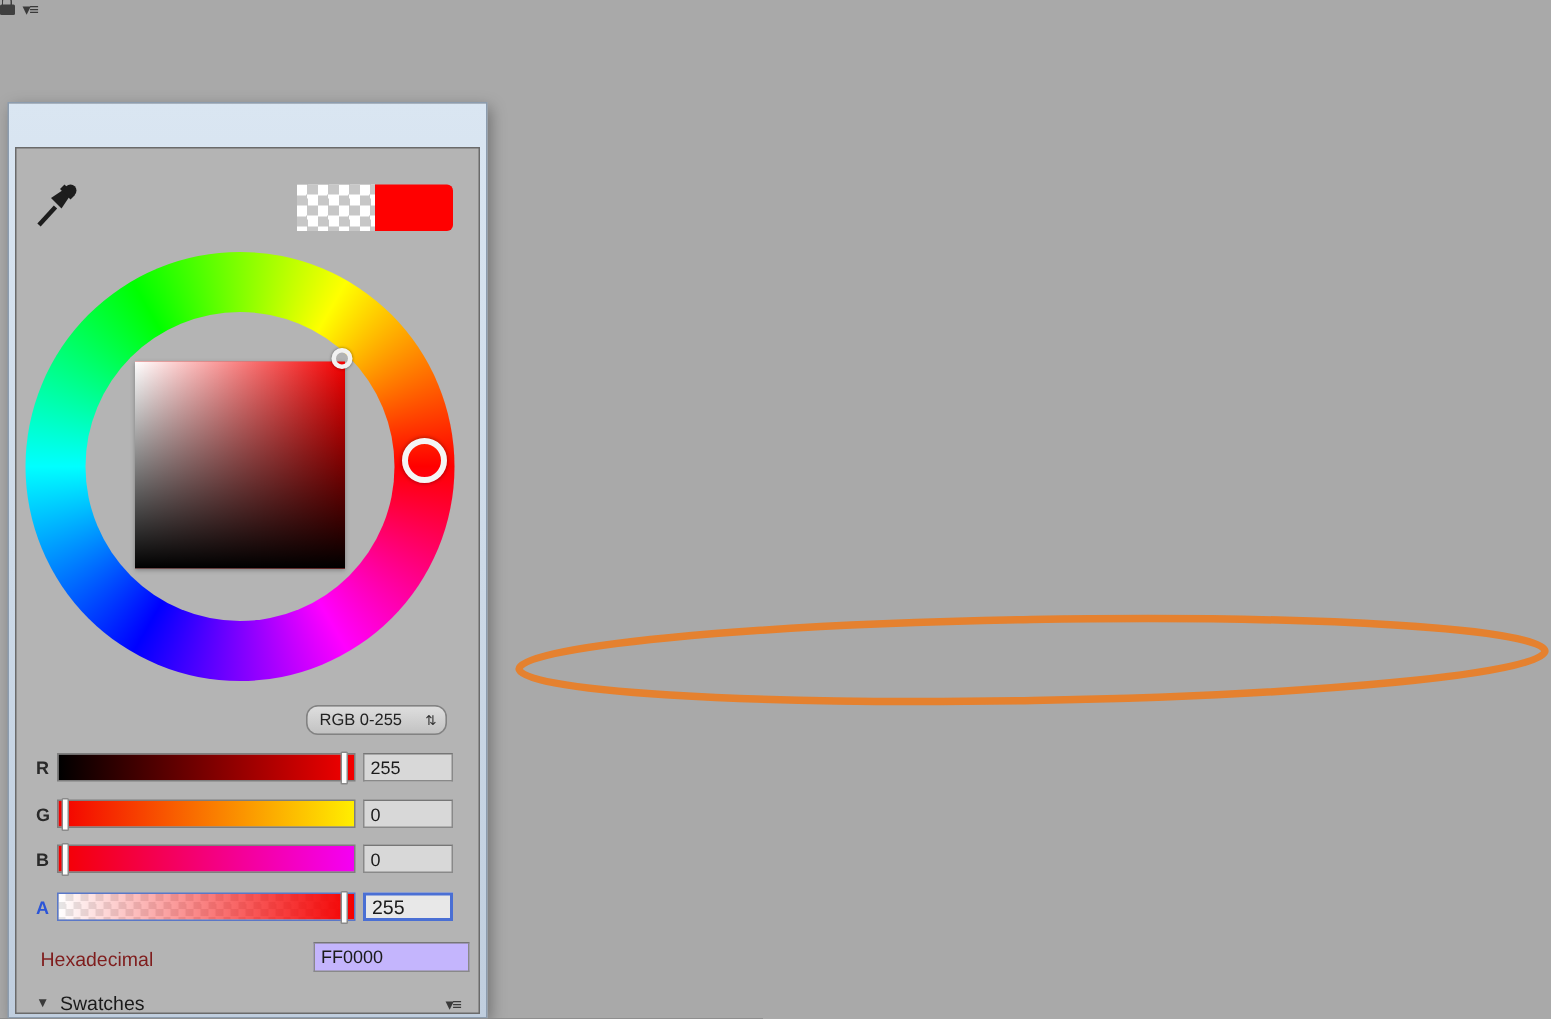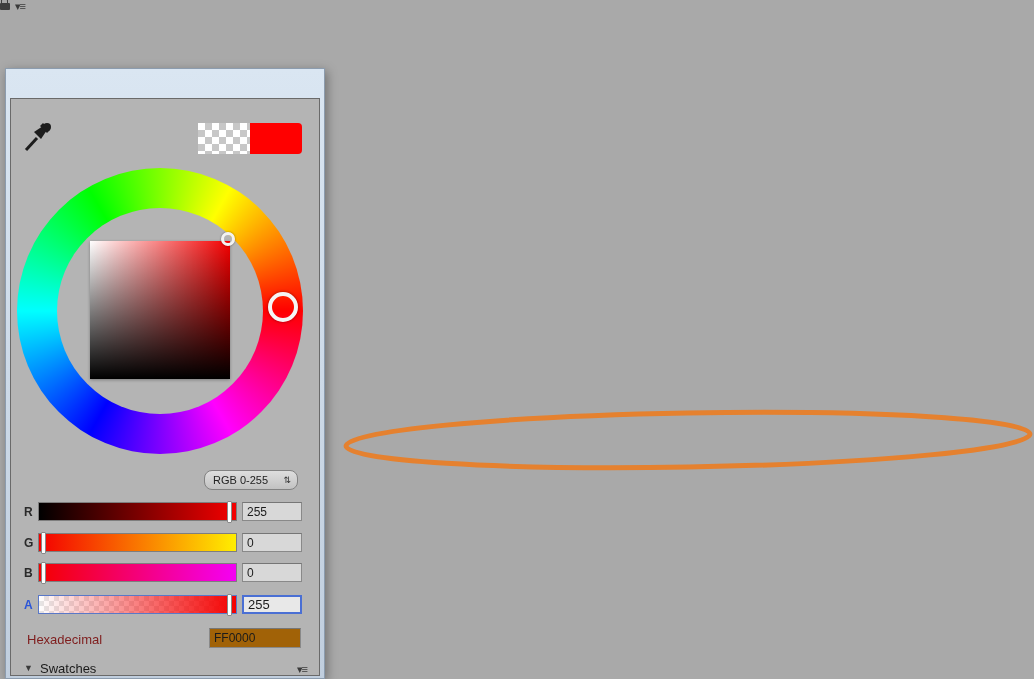--- a/index.html
+++ b/index.html
@@ -222,21 +222,21 @@
         <span class="abs" style="left:13px;top:3px;font-weight:bold;color:#2b55d8;">A</span>
         <div class="abs" style="left:27px;top:0;width:199px;height:19px;border:1px solid #5a78c8;
                     background-image:linear-gradient(to right,rgba(244,0,0,0),rgba(244,0,0,1)),conic-gradient(#e6e6e6 25%,#ffffff 25% 50%,#e6e6e6 50% 75%,#ffffff 75%);
                     background-size:auto,10px 10px;">
           <div class="slider-handle" style="left:188px;"></div>
         </div>
         <input class="abs ufield" style="left: 231px; top: 0px; width: 60px; height: 19px; background: rgb(232, 232, 232); border: 2px solid rgb(74, 111, 212); font-size: 13px;" value="255">
       </div>
 
       <span class="abs rowlabel" style="left:16px;top:533px;font-size:13px;">Hexadecimal</span>
-      <input class="abs ufield" style="left: 198px; top: 529px; width: 92px; height: 20px; background: #a16207;" value="FF0000">
+      <input class="abs ufield" style="left: 198px; top: 529px; width: 104px; height: 20px; background: #c4b5fd;" value="FF0000">
 
       <div class="abs" style="left:0;top:560px;width:310px;height:20px;">
         <span class="fold abs" style="left:13px;top:4px;">▼</span>
         <span class="abs" style="left:29px;top:2px;font-size:13px;color:#1a1a1a;">Swatches</span>
         <span class="abs menuicon" style="right:14px;top:4px;">
           <span>▾</span><span>≡</span>
         </span>
       </div>
     </div>
   </div>

